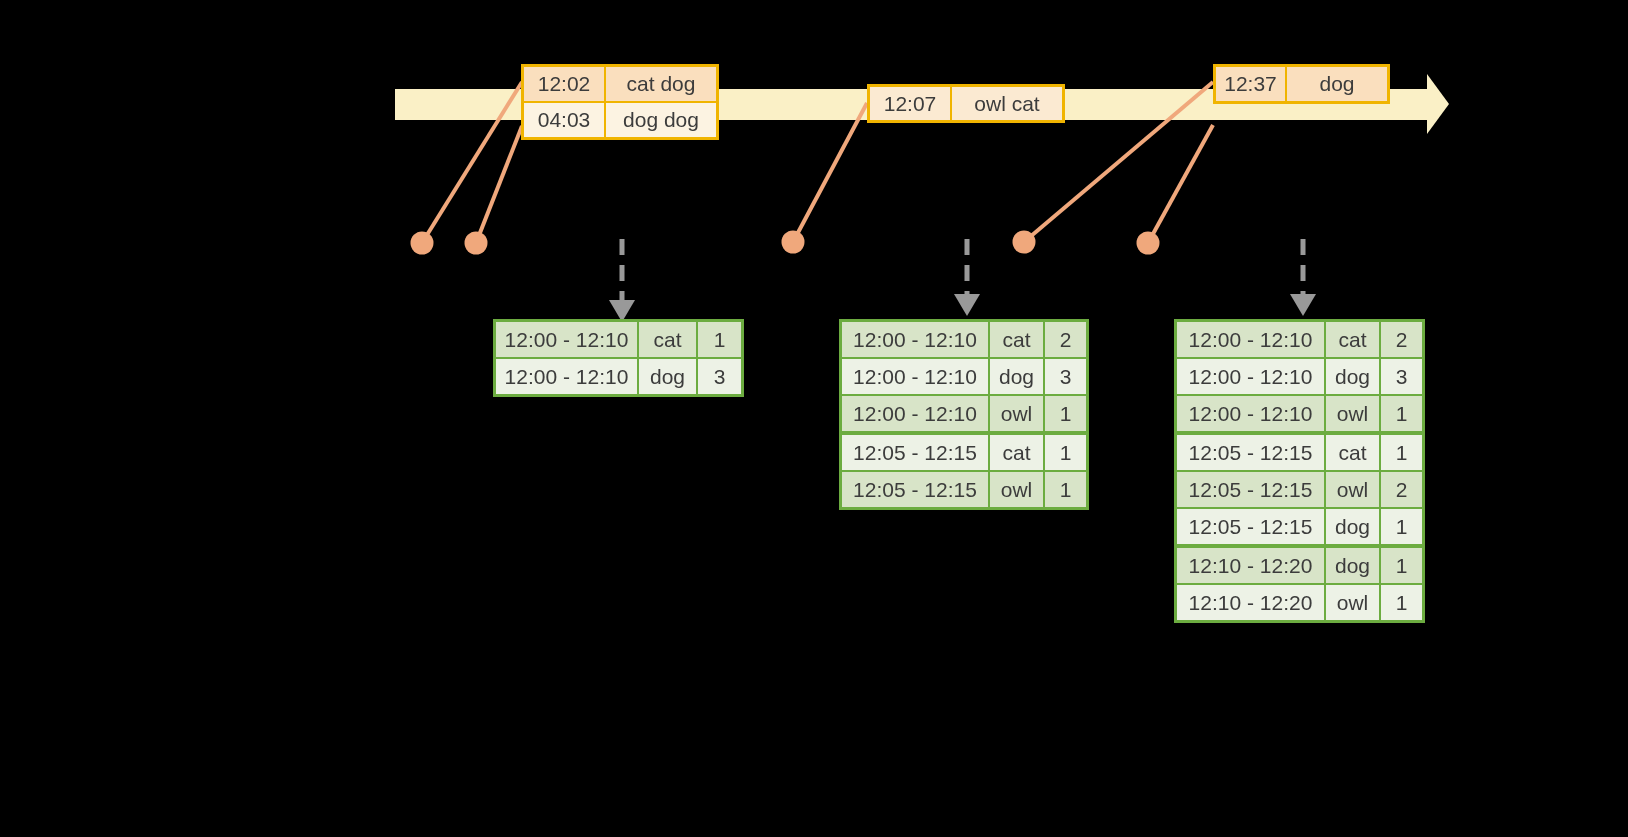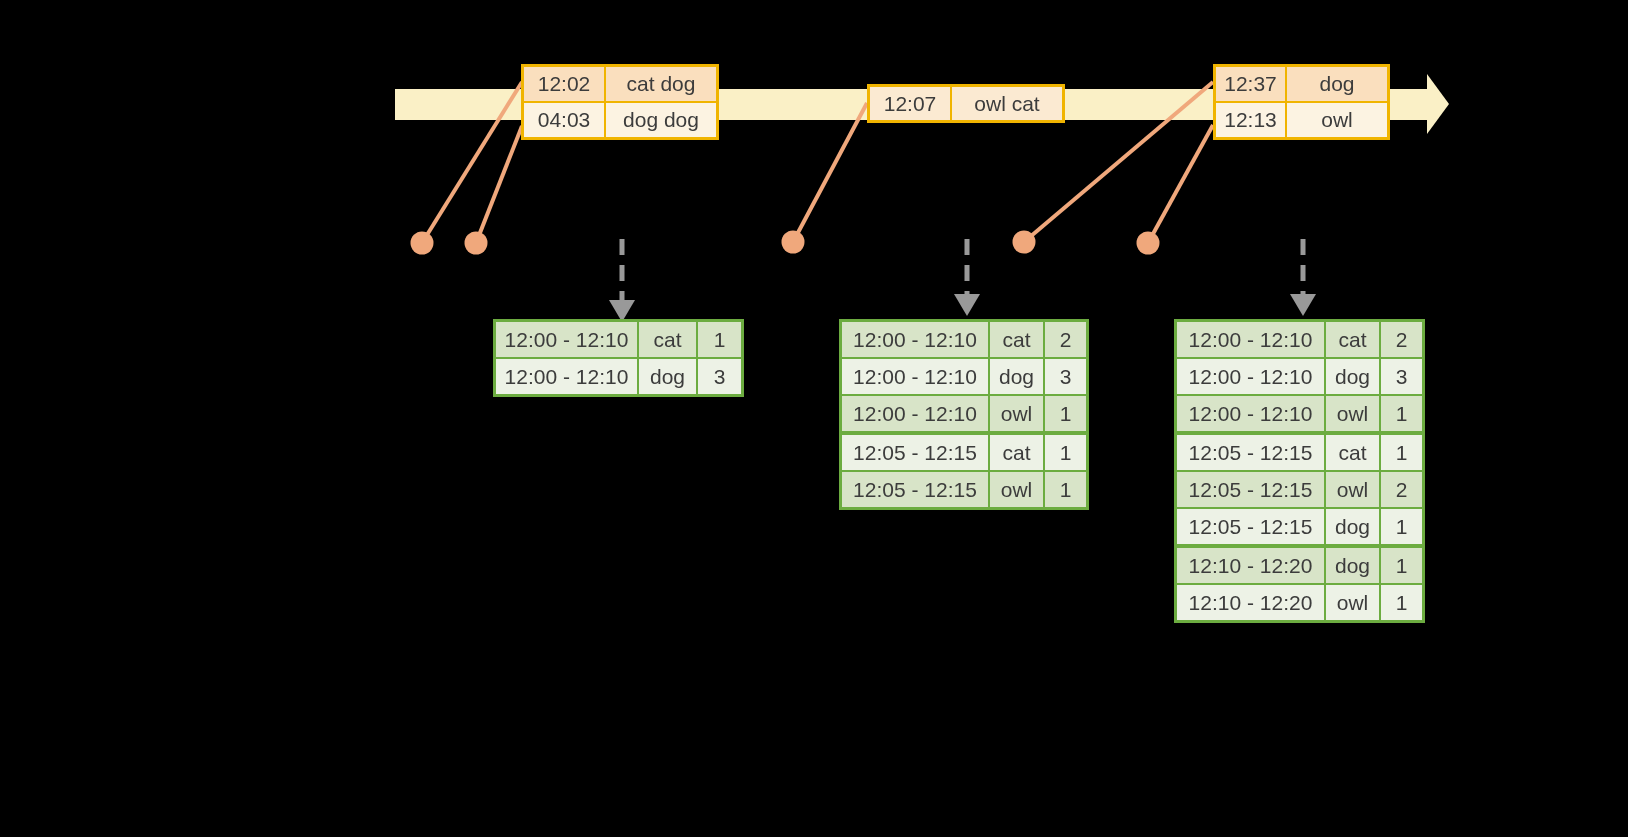--- a/index.html
+++ b/index.html
@@ -98,24 +98,20 @@
     </tr>
   </tbody>
     </table>
 
   <table class="event-table et3" style="left:1213px;top:64px">
     <tbody>
         <tr class="peach">
       <td class="time">12:37</td>
       <td class="words">dog</td>
     </tr>
-    <tr class="cream">
-      <td class="time">12:13</td>
-      <td class="words">owl</td>
-    </tr>
   </tbody>
     </table>
 
   <table class="result-table rt1" style="left:493px;top:319px">
     <tbody>
         <tr class="d">
       <td class="win">12:00 - 12:10</td>
       <td class="word">cat</td>
       <td class="cnt">1</td>
     </tr>

